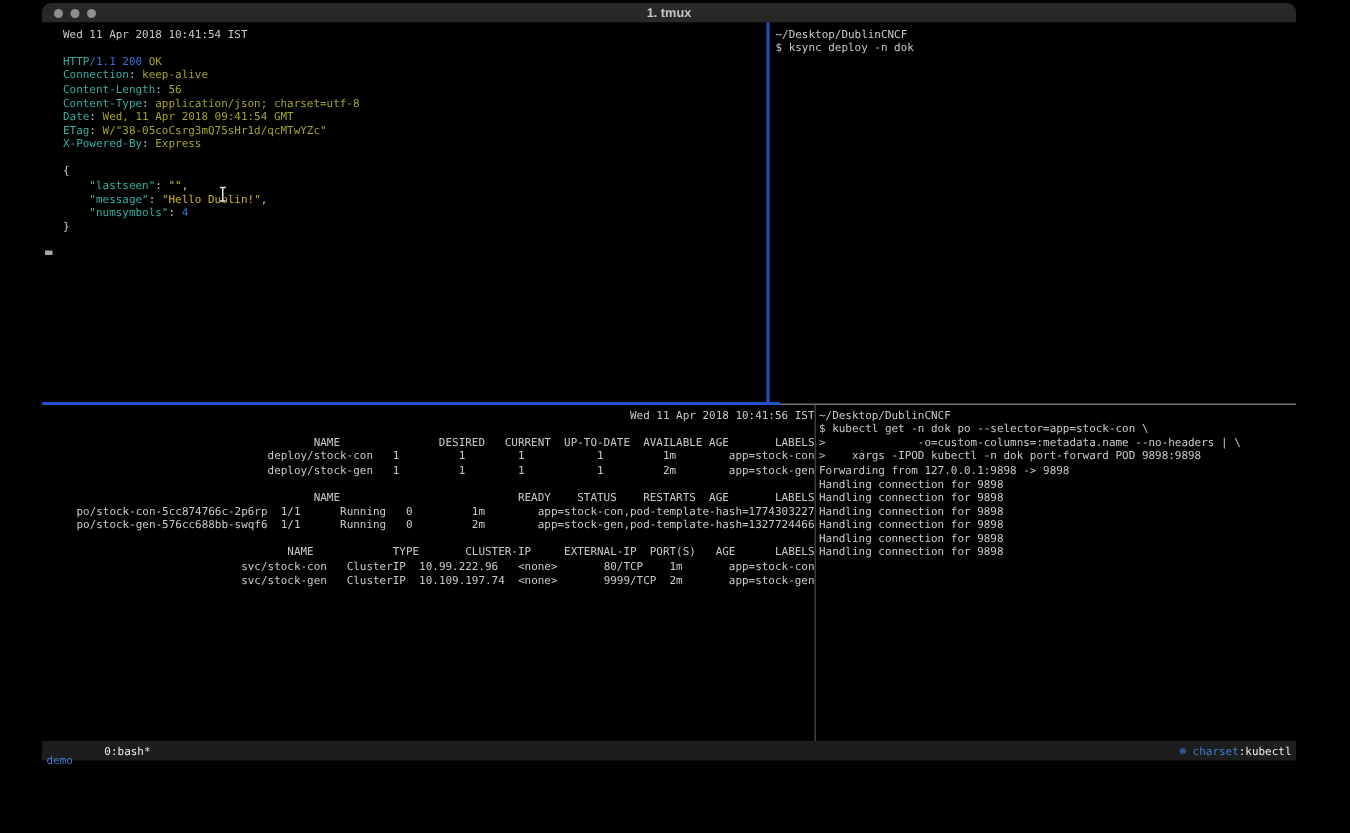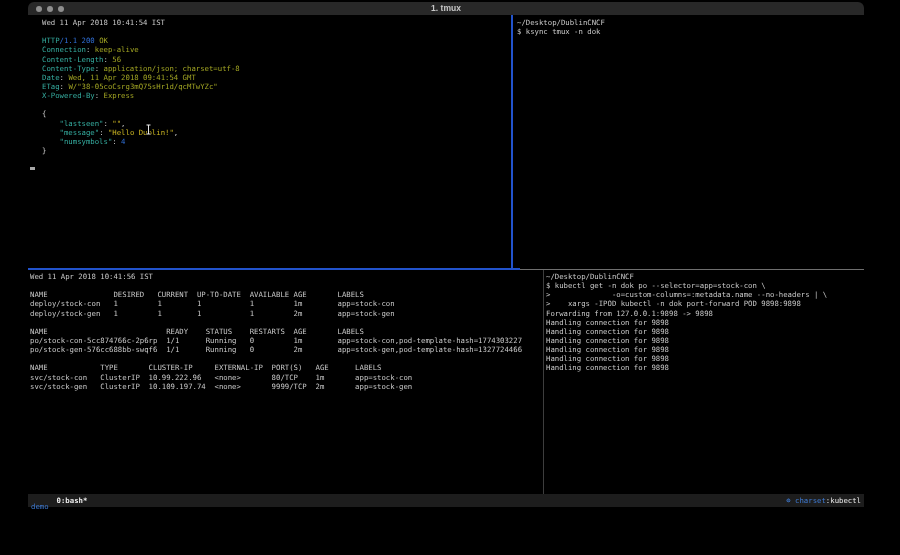--- a/index.html
+++ b/index.html
@@ -15,39 +15,39 @@
   .terminal{position:absolute;left:0;top:13px;right:0;height:479px;background:#000;
             font-size:7.3px;line-height:9.15px;color:#c9c9c9;}
   .pane{position:absolute;overflow:hidden;}
   .pane-tl{left:12px;top:0;width:483px;height:253px;}
   .pane-tr{left:485px;top:0;right:0;height:253px;}
   .pane-bl{left:0;top:255px;width:515px;bottom:0;}
   .pane-br{left:517px;top:255px;right:0;bottom:0;}
   .tout{margin:0;padding:0;font:inherit;white-space:pre;}
   .pane-tl .tout{padding:3px 0 0 2px;}
   .pane-tr .tout{padding:3px 0 0 4px;}
-  .pane-bl .tout{padding:2px 0 0 2px;}
+  .pane-bl .tout{padding:2px 0 0 2px;text-align:right;}
   .pane-br .tout{padding:2px 0 0 1px;}
   .tline{height:9.15px;}
   .divider{position:absolute;}
   .div-v-top{left:483px;top:0;width:2px;height:253px;background:#2253cc;}
   .div-h-left{left:0;top:253px;width:492px;height:2px;background:#2253cc;}
   .div-h-right{left:492px;top:254px;right:0;height:1px;background:#6f6f6f;}
   .div-v-bot{left:515px;top:255px;width:1px;bottom:0;background:#3d3d3d;}
   .cursor{position:absolute;left:2px;top:152px;width:4.5px;height:3px;background:#a8a8a8;}
   .mousecur{position:absolute;left:117px;top:109px;width:7px;height:11px;}
   .c-cyan{color:#35ada0;}
   .c-blue{color:#3070d8;}
   .c-olive{color:#a2a523;}
   .c-yellow{color:#cdb722;}
   .c-plain{color:#c9c9c9;}
   .statusbar{position:absolute;left:0;right:0;bottom:0;height:13px;background:#1d1d1d;
              display:flex;align-items:center;font-size:7.3px;padding:0 3px;box-sizing:border-box;}
   .sess{color:#3f7cd6;margin-top:12px;}
-  .winlabel{color:#ededed;font-weight:bold;margin-left:8px;}
+  .winlabel{color:#ededed;font-weight:normal;margin-left:21px;}
   .sb-spacer{flex:1;}
   .kctx{color:#3f7cd6;}
   .kns{color:#ededed;}
 </style>
 </head>
 <body>
 
 <div class="stage">
   <div class="window">
 
@@ -62,21 +62,21 @@
 
     <div class="terminal">
 
       <div class="pane pane-tl">
         <pre class="tout"><div class="tline">Wed 11 Apr 2018 10:41:54 IST</div><div class="tline">&nbsp;</div><div class="tline"><span class="c-cyan">HTTP</span><span class="c-blue">/1.1 200 </span><span class="c-olive">OK</span></div><div class="tline"><span class="c-cyan">Connection</span><span class="c-plain">: </span><span class="c-olive">keep-alive</span></div><div class="tline"><span class="c-cyan">Content-Length</span><span class="c-plain">: </span><span class="c-olive">56</span></div><div class="tline"><span class="c-cyan">Content-Type</span><span class="c-plain">: </span><span class="c-olive">application/json; charset=utf-8</span></div><div class="tline"><span class="c-cyan">Date</span><span class="c-plain">: </span><span class="c-olive">Wed, 11 Apr 2018 09:41:54 GMT</span></div><div class="tline"><span class="c-cyan">ETag</span><span class="c-plain">: </span><span class="c-olive">W/"38-05coCsrg3mQ75sHr1d/qcMTwYZc"</span></div><div class="tline"><span class="c-cyan">X-Powered-By</span><span class="c-plain">: </span><span class="c-olive">Express</span></div><div class="tline">&nbsp;</div><div class="tline">{</div><div class="tline"><span class="c-cyan">    "lastseen"</span><span class="c-plain">: </span><span class="c-yellow">""</span><span class="c-plain">,</span></div><div class="tline"><span class="c-cyan">    "message"</span><span class="c-plain">: </span><span class="c-yellow">"Hello Dublin!"</span><span class="c-plain">,</span></div><div class="tline"><span class="c-cyan">    "numsymbols"</span><span class="c-plain">: </span><span class="c-blue">4</span></div><div class="tline">}</div></pre>
       </div>
 
       <div class="divider div-v-top"></div>
 
       <div class="pane pane-tr">
-        <pre class="tout"><div class="tline">~/Desktop/DublinCNCF</div><div class="tline">$ ksync tmux -n dok</div></pre>
+        <pre class="tout"><div class="tline">~/Desktop/DublinCNCF</div><div class="tline">$ ksync deploy -n dok</div></pre>
       </div>
 
       <div class="divider div-h-left"></div>
       <div class="divider div-h-right"></div>
 
       <div class="pane pane-bl">
         <pre class="tout"><div class="tline">Wed 11 Apr 2018 10:41:56 IST</div><div class="tline">&nbsp;</div><div class="tline">NAME               DESIRED   CURRENT  UP-TO-DATE  AVAILABLE AGE       LABELS</div><div class="tline">deploy/stock-con   1         1        1           1         1m        app=stock-con</div><div class="tline">deploy/stock-gen   1         1        1           1         2m        app=stock-gen</div><div class="tline">&nbsp;</div><div class="tline">NAME                           READY    STATUS    RESTARTS  AGE       LABELS</div><div class="tline">po/stock-con-5cc874766c-2p6rp  1/1      Running   0         1m        app=stock-con,pod-template-hash=1774303227</div><div class="tline">po/stock-gen-576cc688bb-swqf6  1/1      Running   0         2m        app=stock-gen,pod-template-hash=1327724466</div><div class="tline">&nbsp;</div><div class="tline">NAME            TYPE       CLUSTER-IP     EXTERNAL-IP  PORT(S)   AGE      LABELS</div><div class="tline">svc/stock-con   ClusterIP  10.99.222.96   &lt;none&gt;       80/TCP    1m       app=stock-con</div><div class="tline">svc/stock-gen   ClusterIP  10.109.197.74  &lt;none&gt;       9999/TCP  2m       app=stock-gen</div></pre>
       </div>
 
       <div class="divider div-v-bot"></div>

